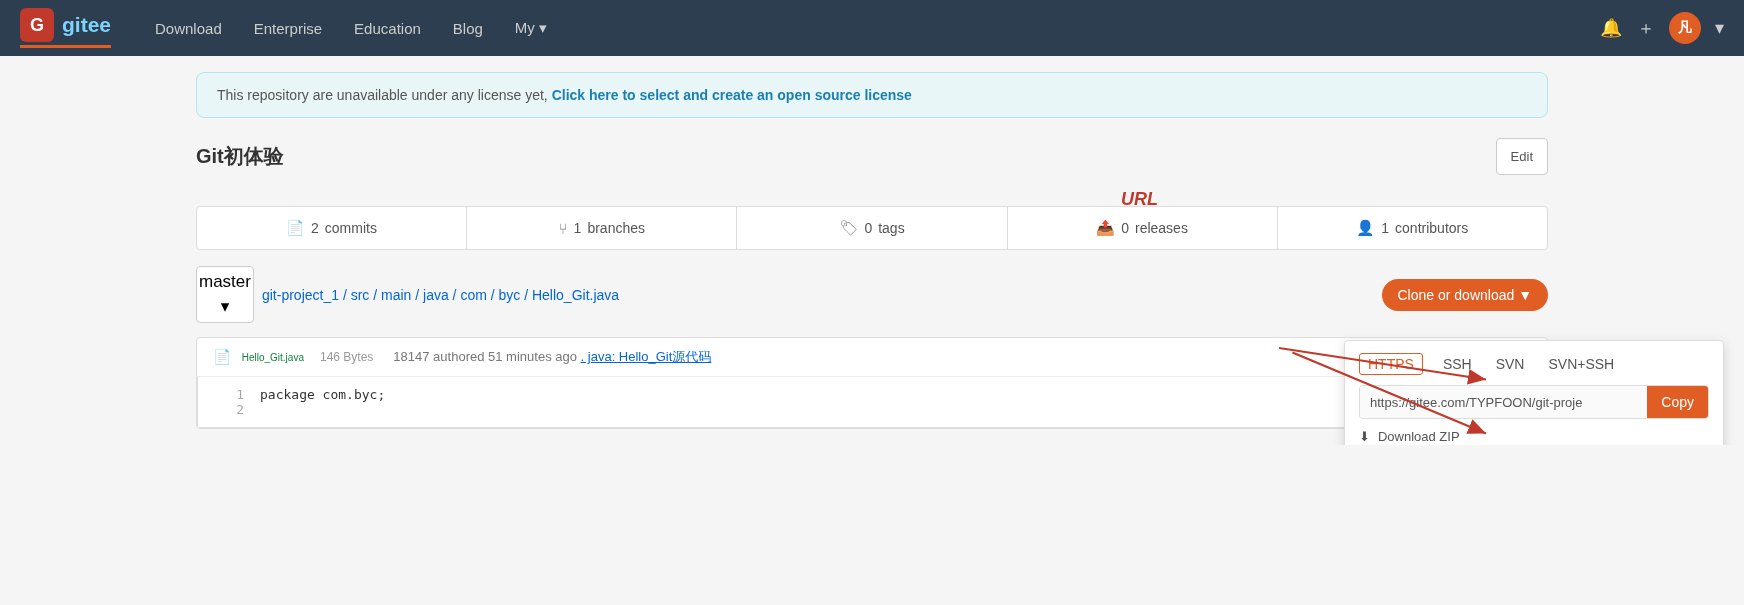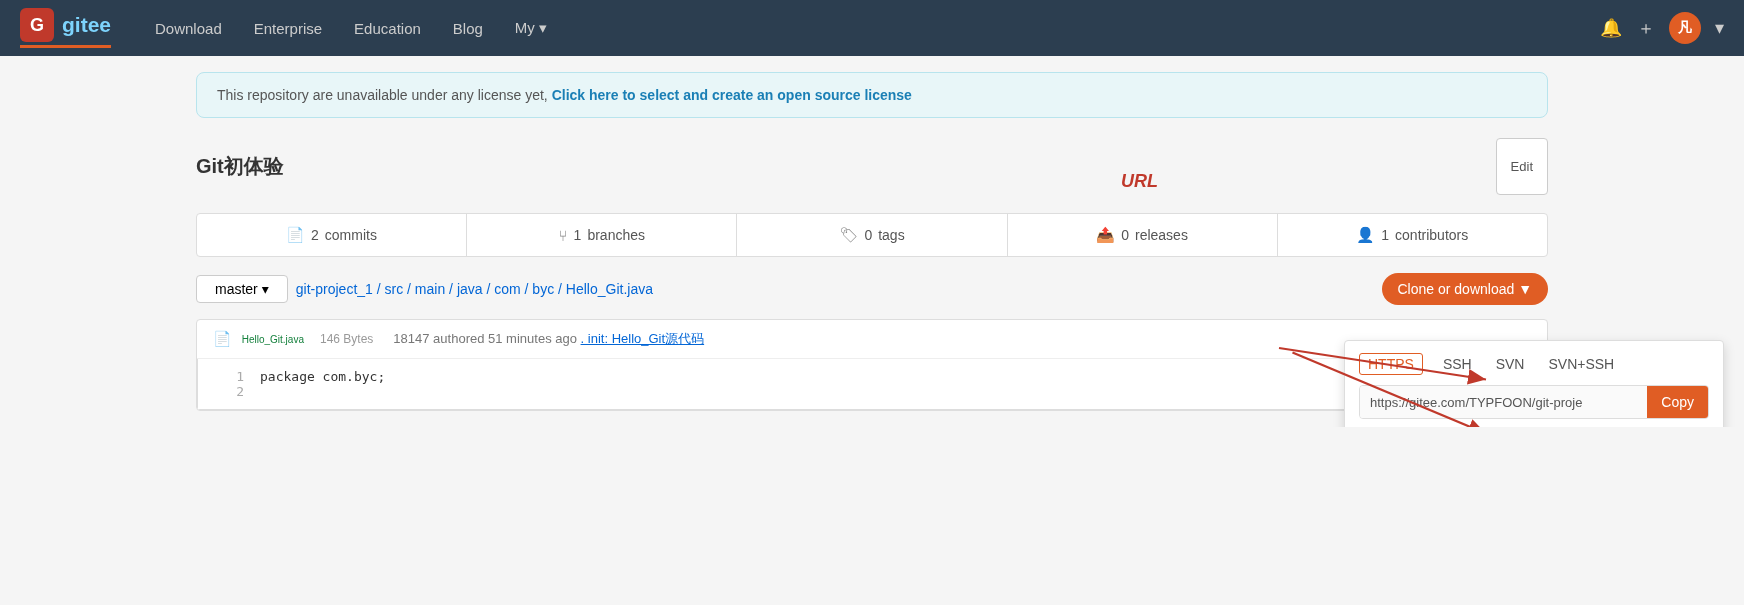--- a/index.html
+++ b/index.html
@@ -119,31 +119,31 @@
       color: #1a7fb5;
       font-weight: bold;
       text-decoration: none;
     }
 
     
     .repo-header {
       display: flex;
       align-items: center;
       justify-content: space-between;
-      margin-bottom: 18px;
+      margin-bottom: 31px;
     }
     .repo-title {
       font-size: 20px;
       font-weight: 600;
       color: #333;
     }
     .edit-btn {
       border: 1px solid #ccc;
       background: white;
-      padding: 20px 14px;
+      padding: 10px 14px;
       border-radius: 4px;
       color: #555;
       cursor: pointer;
       font-size: 13px;
     }
 
     
     .stats-bar {
       display: flex;
       border: 1px solid #ddd;
@@ -175,27 +175,28 @@
       margin-bottom: 14px;
     }
     .breadcrumb-row .left {
       display: flex;
       align-items: center;
       gap: 8px;
     }
     .branch-selector {
       border: 1px solid #ccc;
       border-radius: 4px;
-      padding: 5px 18px;
-      background: white;
-      font-size: 14px;
+      padding: 5px 2px;
+      background: white;
+      font-size: 17px;
       cursor: pointer;
       display: flex;
       align-items: center;
       gap: 4px;
+      flex-direction: column;
     }
     .breadcrumb-path {
       color: #0366d6;
       font-size: 14px;
     }
     .clone-btn {
       background: #e05d24;
       color: white;
       border: none;
       padding: 8px 16px;
@@ -425,21 +426,21 @@
     </div>
 
     <div class="file-table">
       <div class="file-row">
         <span class="file-icon">📄</span>
         <span class="file-name">Hello_Git.java</span>
         <span class="file-size">146 Bytes</span>
         <span class="commit-info">
           <span>18147</span>
           <span>authored 51 minutes ago</span>
-          <a href="#">. init: Hello_Git源代码</a>
+          <a href="#">. java: Hello_Git源代码</a>
         </span>
       </div>
 
       <div class="code-preview">
         <div class="code-line">
           <span class="line-num">1</span>
           <span class="line-code">package com.byc;</span>
         </div>
         <div class="code-line">
           <span class="line-num">2</span>

